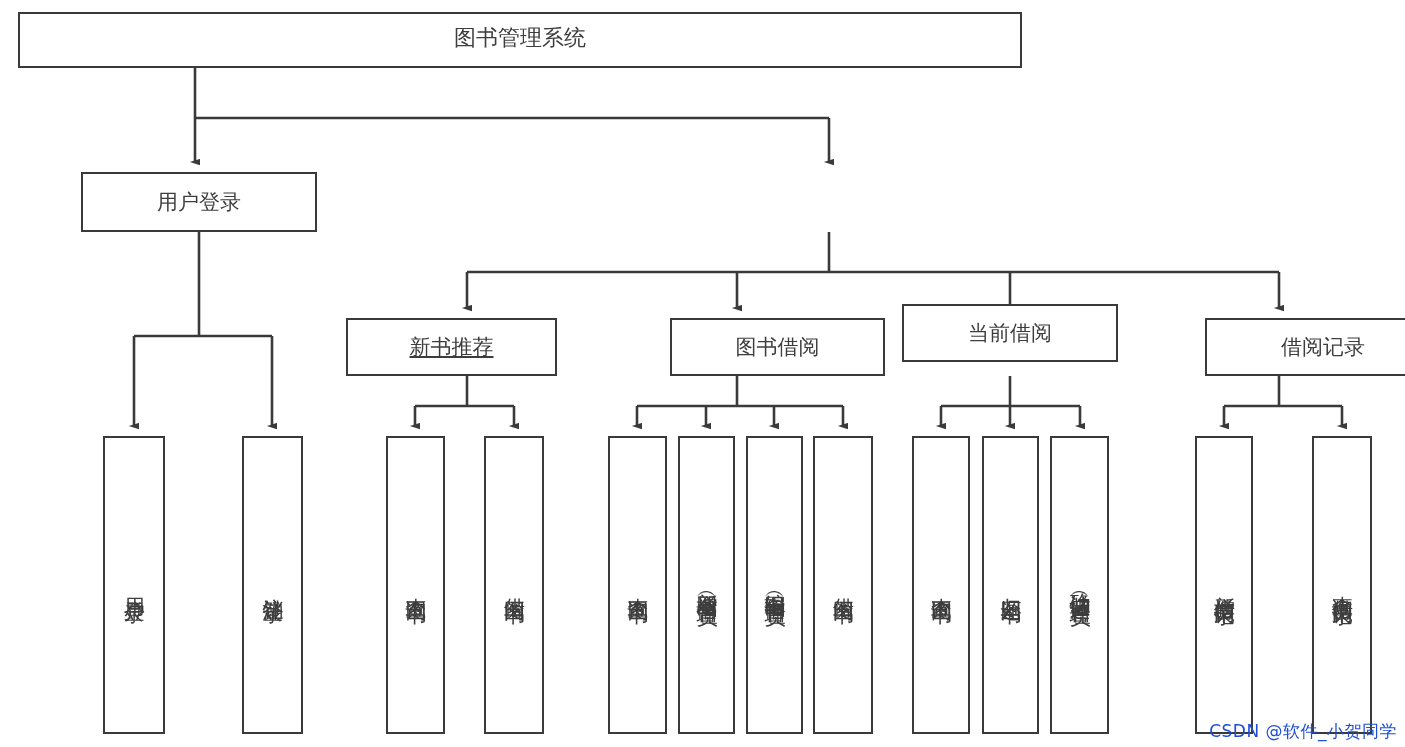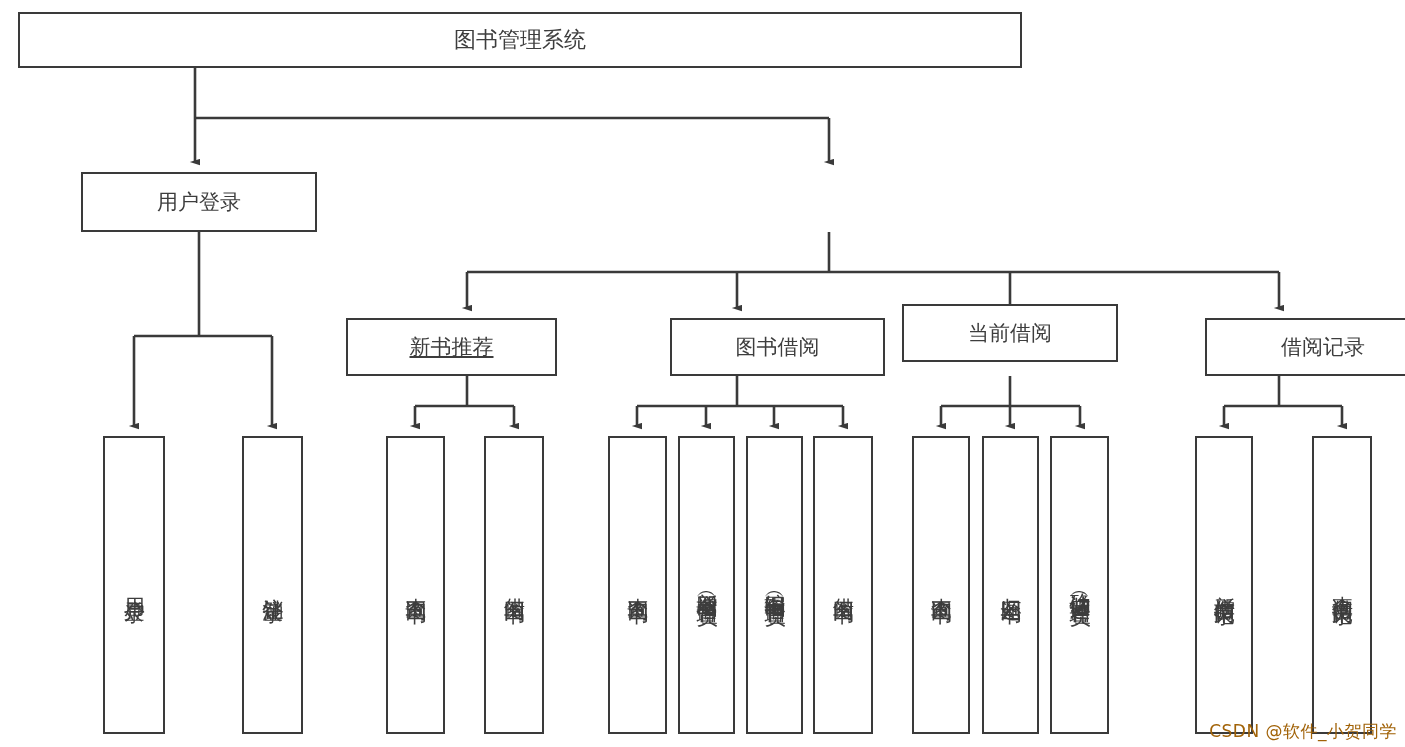--- a/index.html
+++ b/index.html
@@ -42,21 +42,21 @@
   .node.v > span{
     writing-mode:vertical-rl;
     text-orientation:upright;
     display:block;
   }
 
   .watermark{
     position:absolute;
     right:8px;bottom:4px;
     font-size:17px;
-    color:#a16207;
+    color:#1d4ed8;
     letter-spacing:0.5px;
     white-space:nowrap;
     font-family:"DejaVu Sans","Liberation Sans",sans-serif;
   }
 </style>
 </head>
 <body>
 
 <div id="canvas">
 
@@ -105,21 +105,21 @@
       <path d="M1010,406 L1010,426" marker-end="url(#arrow)"></path>
       <path d="M1080,406 L1080,426" marker-end="url(#arrow)"></path>
 
       <path d="M1279,376 L1279,406"></path>
       <path d="M1224,406 L1342,406"></path>
       <path d="M1224,406 L1224,426" marker-end="url(#arrow)"></path>
       <path d="M1342,406 L1342,426" marker-end="url(#arrow)"></path>
     </g>
   </svg>
 
-  <div class="node h root" style="left:18px;top:12px;width:1004px;height:56px;">
+  <div class="node h root" style="left:18px;top:12px;width:1004px;height:56px;font-family:Liberation Mono, monospace;">
     <span>图书管理系统</span>
   </div>
 
   <div class="node h" style="left:81px;top:172px;width:236px;height:60px;">
     <span>用户登录</span>
   </div>
 
 
   <div class="node h" style="left:346px;top:318px;width:211px;height:58px;text-decoration:underline;">
     <span>新书推荐</span>

